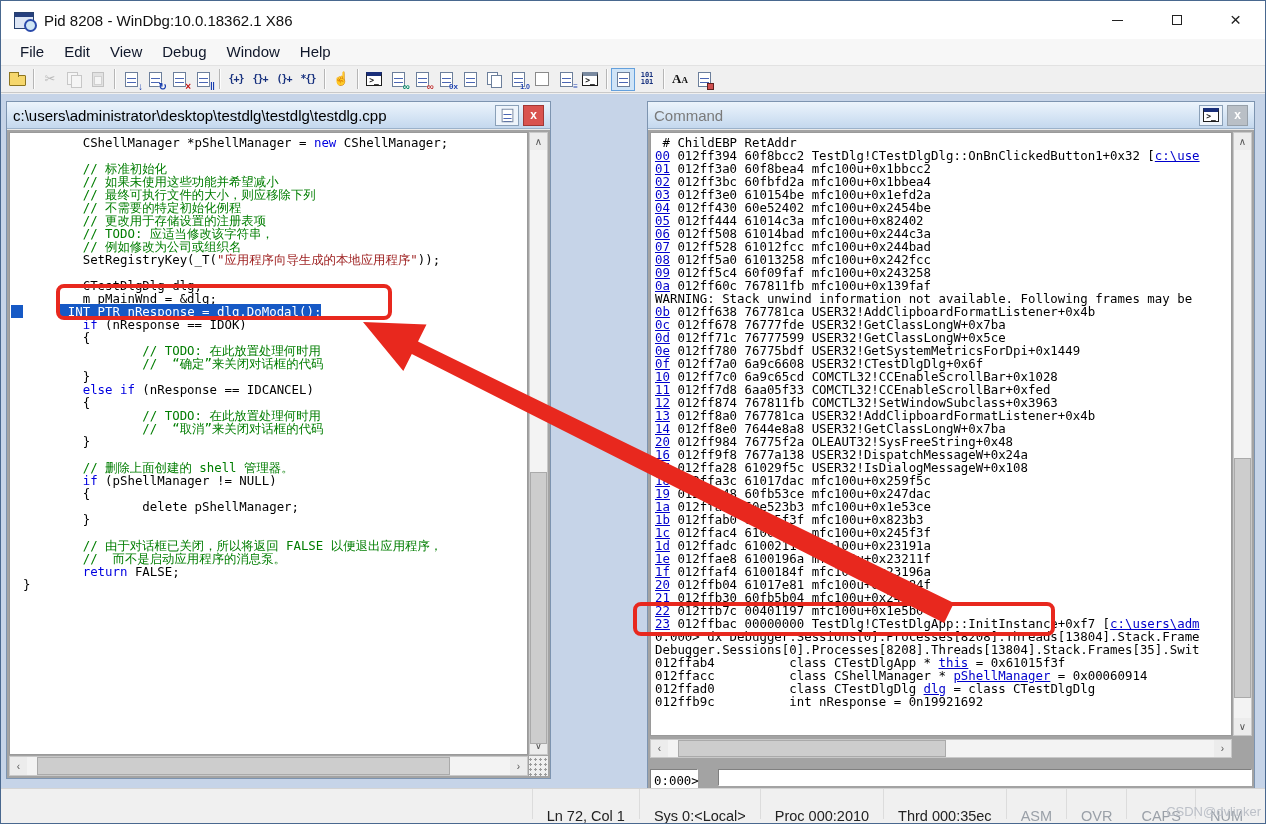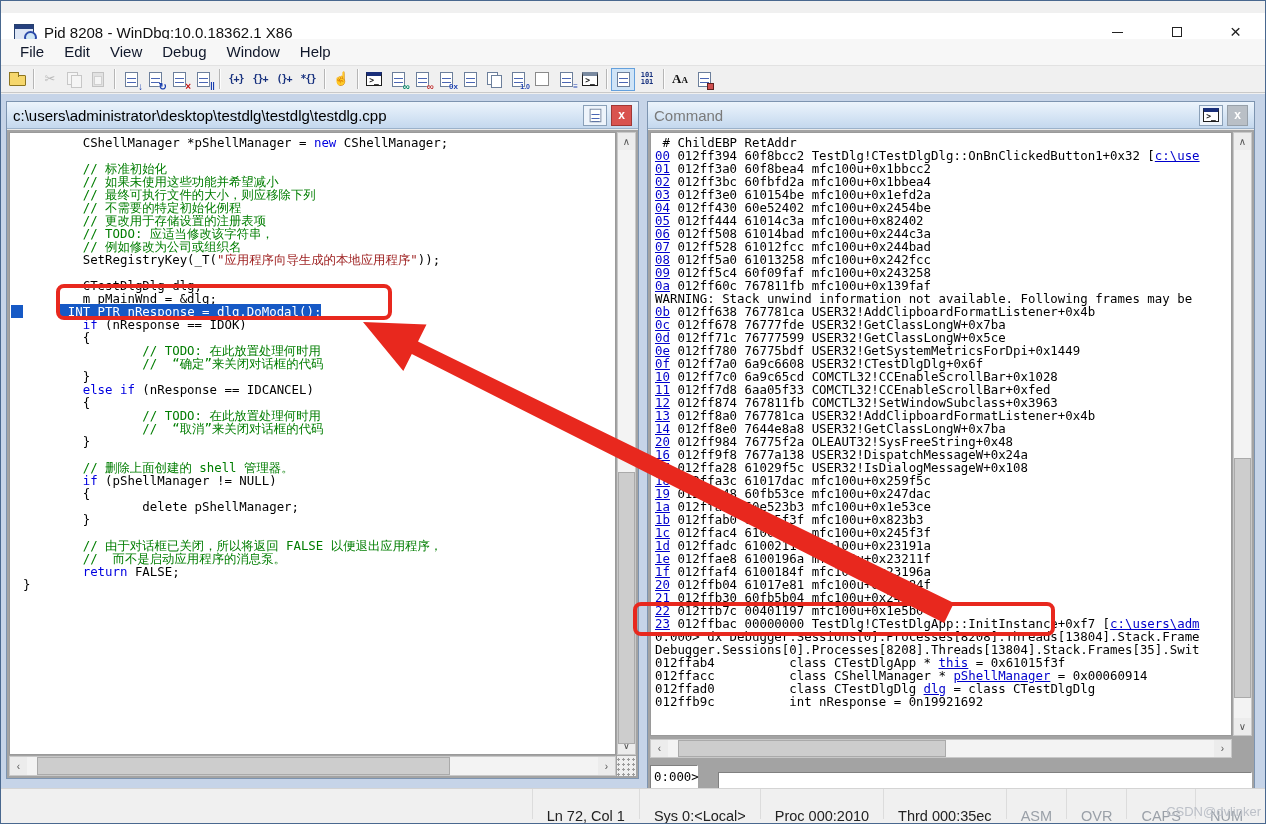--- a/index.html
+++ b/index.html
@@ -4,21 +4,21 @@
 <style>
   :root{
     --sel:#1659c5; --kw:#0000e0; --cm:#007d00; --st:#9b1b1b; --lnk:#0000cc; --red:#e8281e;
   }
   *{box-sizing:border-box; margin:0; padding:0;}
   html,body{background:#ffffff;}
   body{font-family:"Liberation Sans",sans-serif;}
   #app{position:relative; width:1266px; height:824px; background:#f0f0f0; border:1px solid #49688f; overflow:hidden;}
 
   
-  .titlebar{position:absolute; left:0; top:12px; right:0; height:38px; background:#ffffff; display:flex; align-items:center;}
+  .titlebar{position:absolute; left:0; top:0; right:0; height:38px; background:#ffffff; display:flex; align-items:center;}
   .app-ic{position:relative; width:20px; height:17px; margin-left:13px; background:#dde6f5; border:1px solid #26406e;}
   .app-ic::before{content:""; position:absolute; left:0; top:0; right:0; height:4px; background:#26407e;}
   .app-ic::after{content:""; position:absolute; right:-4px; bottom:-4px; width:9px; height:9px; border:2px solid #2a4aaa; border-radius:50%; background:#cfe6f5;}
   .wtitle{margin-left:10px; font-size:15px; color:#111;}
   .winbtns{position:absolute; right:0; top:0; height:38px; display:flex;}
   .wb{width:59px; height:38px; display:flex; align-items:center; justify-content:center; cursor:default;}
   .mingl{display:block; width:11px; height:1px; background:#222;}
   .maxgl{display:block; width:10px; height:10px; border:1px solid #222;}
   .clsgl{font-size:19px; font-weight:300; color:#222; line-height:10px;}
 
@@ -54,21 +54,21 @@
   .panel{position:absolute; background:#e9e9e9; border:1px solid #7d94b0;}
   .panel-title{position:relative; height:27px; background:linear-gradient(#ecf4fc,#c4d8ee); border-bottom:1px solid #9cb2ca; display:flex; align-items:center; padding:0 6px; font-size:15px;}
   .pt-text{flex:1; white-space:nowrap; overflow:hidden;}
   .pt-btn{width:24px; height:21px; border:1px solid #8aa0b8; background:#eef4fb; display:flex; align-items:center; justify-content:center; margin-left:4px; cursor:default;}
   .pt-btn .ic-doc{transform:scale(.9);}
   .pt-close{width:21px; height:21px; display:flex; align-items:center; justify-content:center; font:bold 12px/12px "Liberation Sans",sans-serif; color:#fff; margin-left:4px; cursor:default;}
   .pt-close.red{background:#d9534f; border:1px solid #a03734;}
   .pt-close.gray{background:#b9bfc6; border:1px solid #97a0a9;}
   .panel-body{position:absolute; left:0; right:0; top:28px; bottom:0; background:#a3a3a3;}
 
-  .src-panel{left:5px; top:7px; width:633px; height:678px;}
+  .src-panel{left:5px; top:7px; width:545px; height:678px;}
   .cmd-panel{left:646px; top:7px; width:608px; height:692px;}
   .cmd-title-text{color:#7a7a7a;}
 
   .code-area{position:absolute; left:2px; top:2px; right:22px; bottom:23px; background:#fff; border:1px solid #9a9a9a; overflow:hidden;}
   .src-lines{position:absolute; left:13px; top:3px;}
   .cl{display:block; height:13px; white-space:pre; font:12.4px/13px "DejaVu Sans Mono","Liberation Mono",monospace; color:#000;}
   .kw{color:var(--kw);}
   .cm{color:var(--cm);}
   .st{color:var(--st);}
   .lnk{color:var(--lnk); text-decoration:underline; cursor:pointer;}
@@ -86,21 +86,21 @@
   .sb-thumb{position:absolute; background:#cdcdcd; border:1px solid #aaaaaa;}
   .vscroll .sb-thumb{left:0; right:0;}
   .hscroll .sb-thumb{top:0; bottom:0;}
   .src-vscroll{right:2px; top:2px; bottom:23px;}
   .src-hscroll{left:2px; bottom:2px; right:22px;}
   .cmd-vscroll{right:2px; top:2px; bottom:56px;}
   .cmd-hscroll{left:2px; right:22px; bottom:34px; height:19px;}
   .corner-grip{position:absolute; right:2px; bottom:2px; width:19px; height:20px; background:#efefef;
      background-image:radial-gradient(#9a9a9a 1px, transparent 1.4px); background-size:5px 5px; background-position:4px 6px;}
 
-  .input-row{position:absolute; left:2px; right:2px; bottom:3px; height:14px; display:flex; gap:20px; align-items:flex-end;}
+  .input-row{position:absolute; left:2px; right:2px; bottom:3px; height:20px; display:flex; gap:20px; align-items:flex-start;}
   .prompt-box{width:48px; background:#fff; border:1px solid; border-color:#808080 #fff #fff #808080; font:12.4px/22px "DejaVu Sans Mono",monospace; padding-left:3px; color:#000;}
   .cmd-input{flex:1; border:1px solid; border-color:#808080 #fff #fff #808080; background:#fff; font:12.4px "DejaVu Sans Mono",monospace; padding:0 4px; outline:none;}
 
   
   #anno{position:absolute; left:0; top:0; width:1266px; height:824px; pointer-events:none; z-index:40;}
   .anno-box{fill:none; stroke:var(--red); stroke-width:4;}
   .anno-arrow{fill:var(--red);}
 
   
   .statusbar{position:absolute; left:0; right:0; bottom:0; height:35px; background:#f0f0f0; border-top:1px solid #d4d4d4;}

